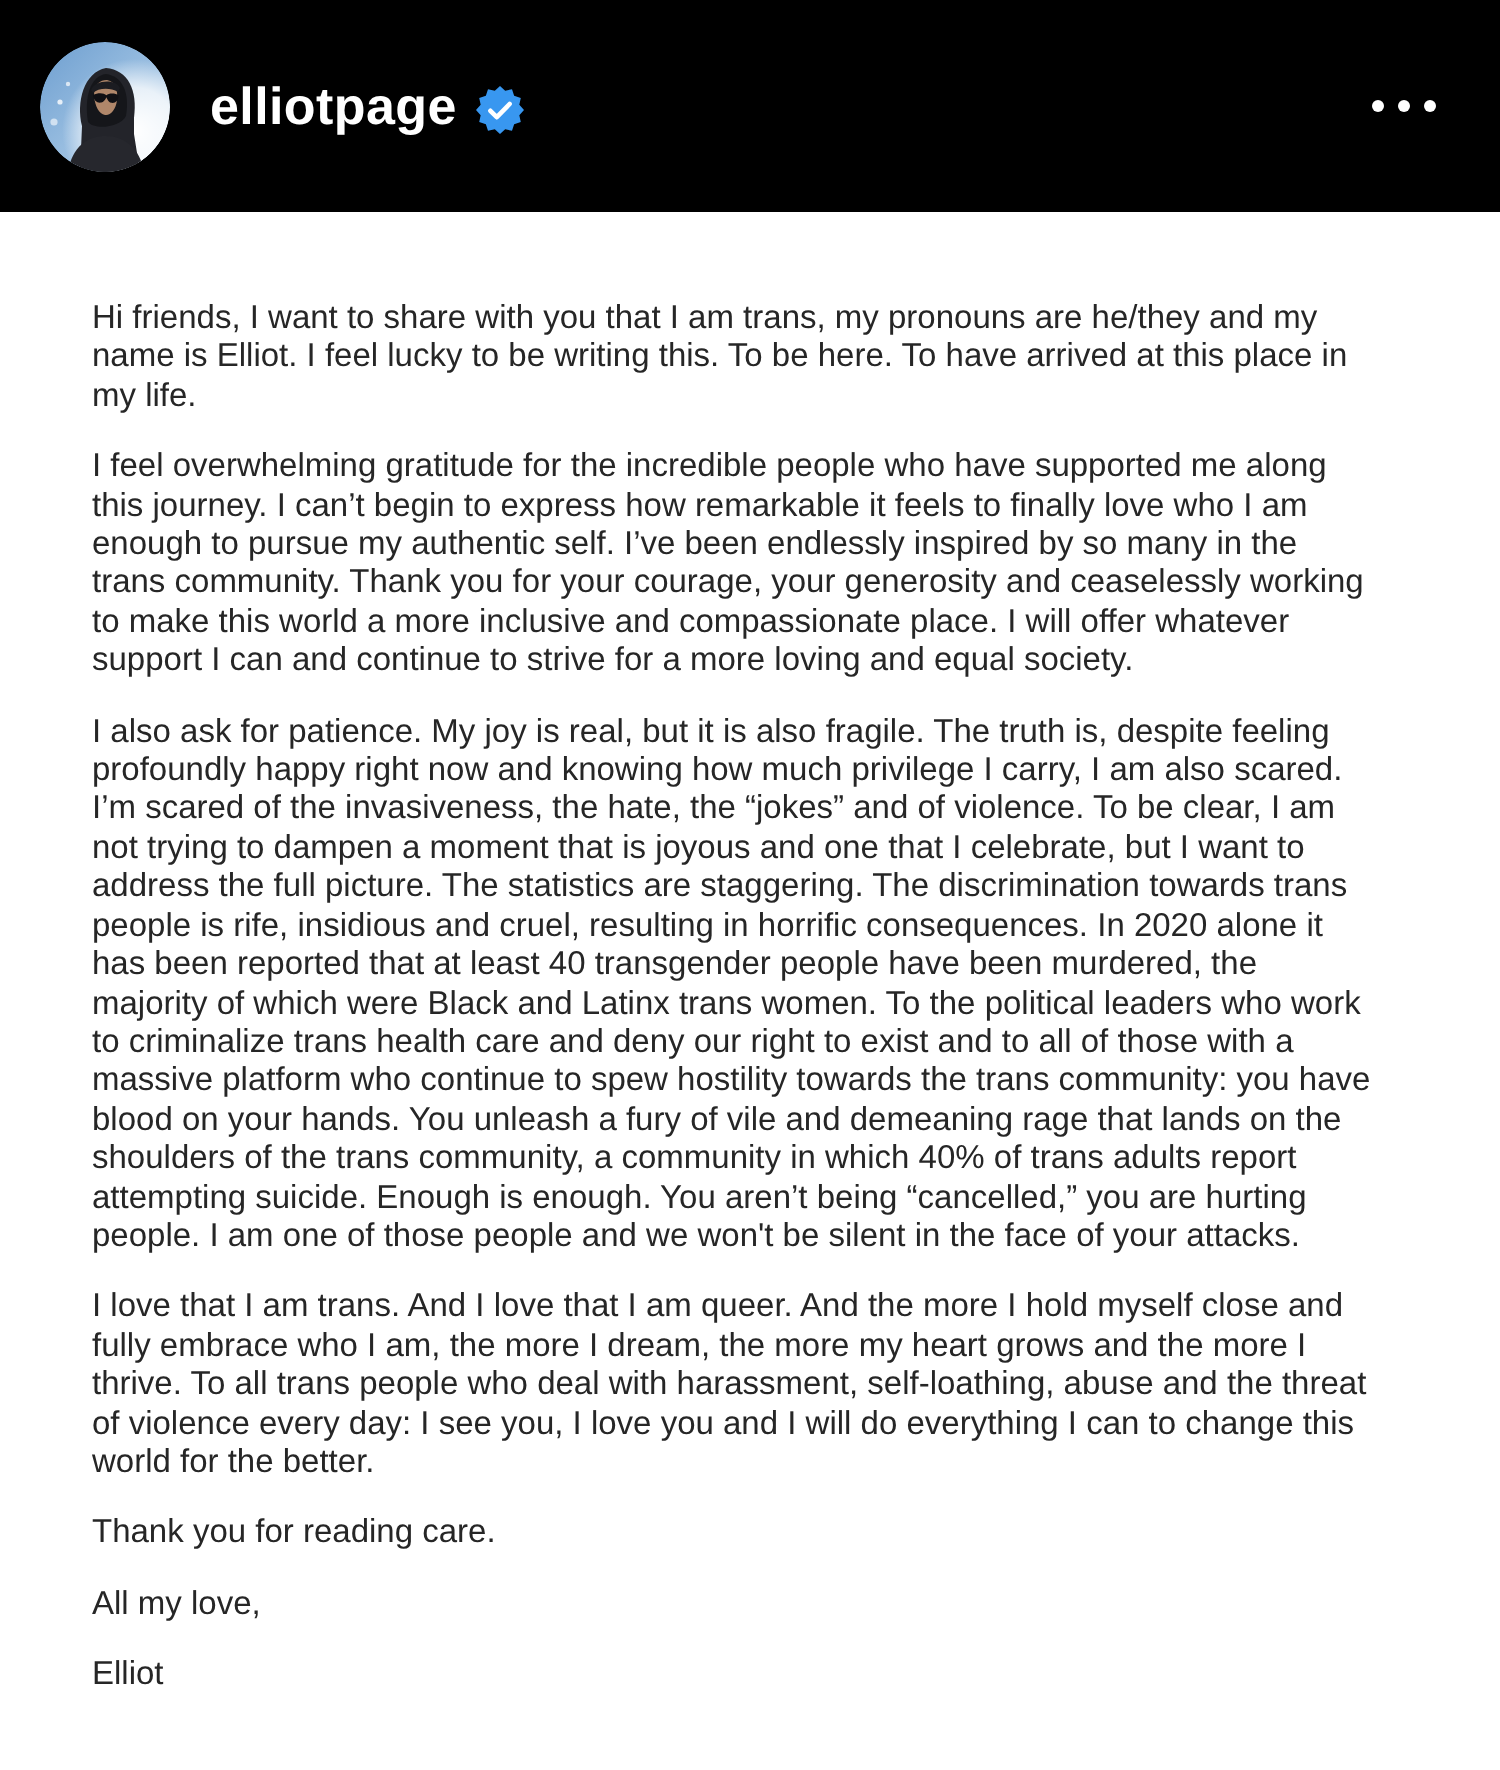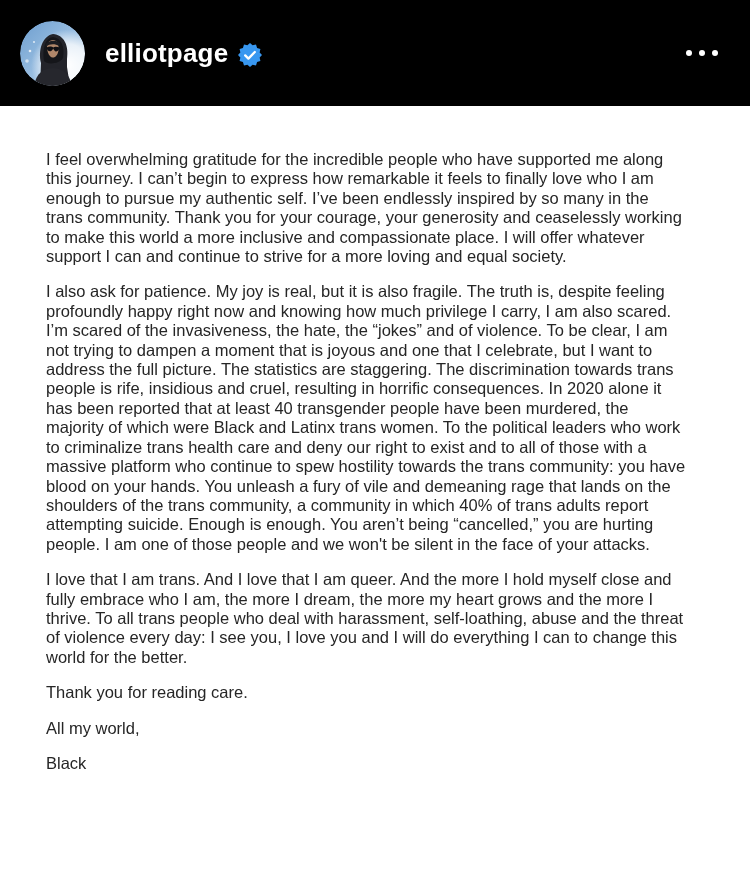--- a/index.html
+++ b/index.html
@@ -111,20 +111,23 @@
     <button class="menu-btn" aria-label="More options">
       <span class="dot"></span>
       <span class="dot"></span>
       <span class="dot"></span>
     </button>
 
   </header>
 
   <main class="post-body">
     <div id="statement-text">
+        <p>Hi friends, I want to share with you that I am trans, my pronouns are he/they and my
+name is Elliot. I feel lucky to be writing this. To be here. To have arrived at this place in
+my life.</p>
         <p>I feel overwhelming gratitude for the incredible people who have supported me along
 this journey. I can’t begin to express how remarkable it feels to finally love who I am
 enough to pursue my authentic self. I’ve been endlessly inspired by so many in the
 trans community. Thank you for your courage, your generosity and ceaselessly working
 to make this world a more inclusive and compassionate place. I will offer whatever
 support I can and continue to strive for a more loving and equal society.</p>
         <p>I also ask for patience. My joy is real, but it is also fragile. The truth is, despite feeling
 profoundly happy right now and knowing how much privilege I carry, I am also scared.
 I’m scared of the invasiveness, the hate, the “jokes” and of violence. To be clear, I am
 not trying to dampen a moment that is joyous and one that I celebrate, but I want to
@@ -137,18 +140,18 @@
 blood on your hands. You unleash a fury of vile and demeaning rage that lands on the
 shoulders of the trans community, a community in which 40% of trans adults report
 attempting suicide. Enough is enough. You aren’t being “cancelled,” you are hurting
 people. I am one of those people and we won't be silent in the face of your attacks.</p>
         <p>I love that I am trans. And I love that I am queer. And the more I hold myself close and
 fully embrace who I am, the more I dream, the more my heart grows and the more I
 thrive. To all trans people who deal with harassment, self-loathing, abuse and the threat
 of violence every day: I see you, I love you and I will do everything I can to change this
 world for the better.</p>
         <p>Thank you for reading care.</p>
-        <p>All my world,</p>
-        <p>Black</p>
+        <p>All my love,</p>
+        <p>Elliot</p>
       </div>
   </main>
 
 </div>
 
 </body></html>

